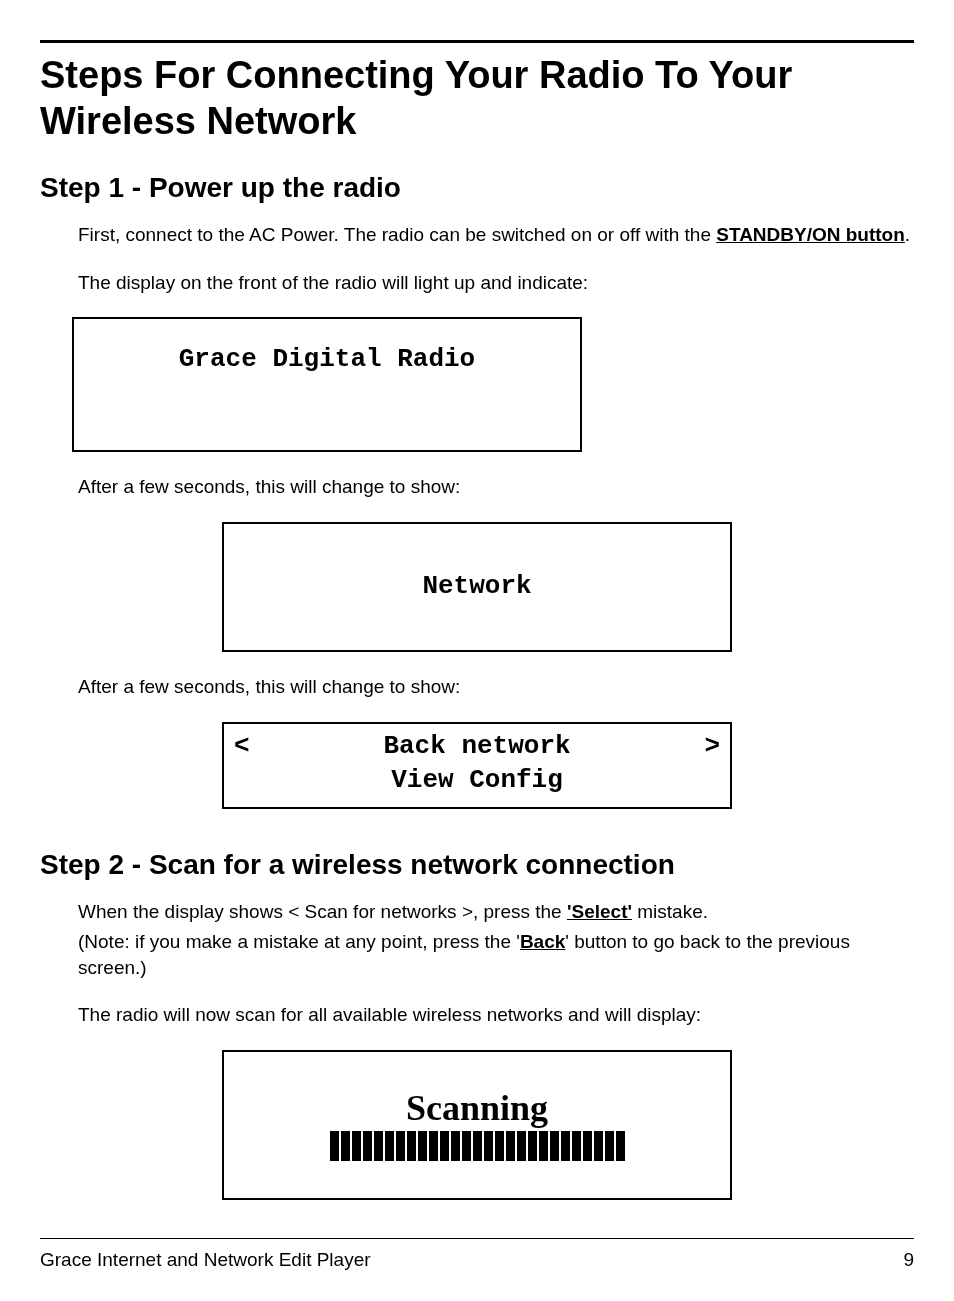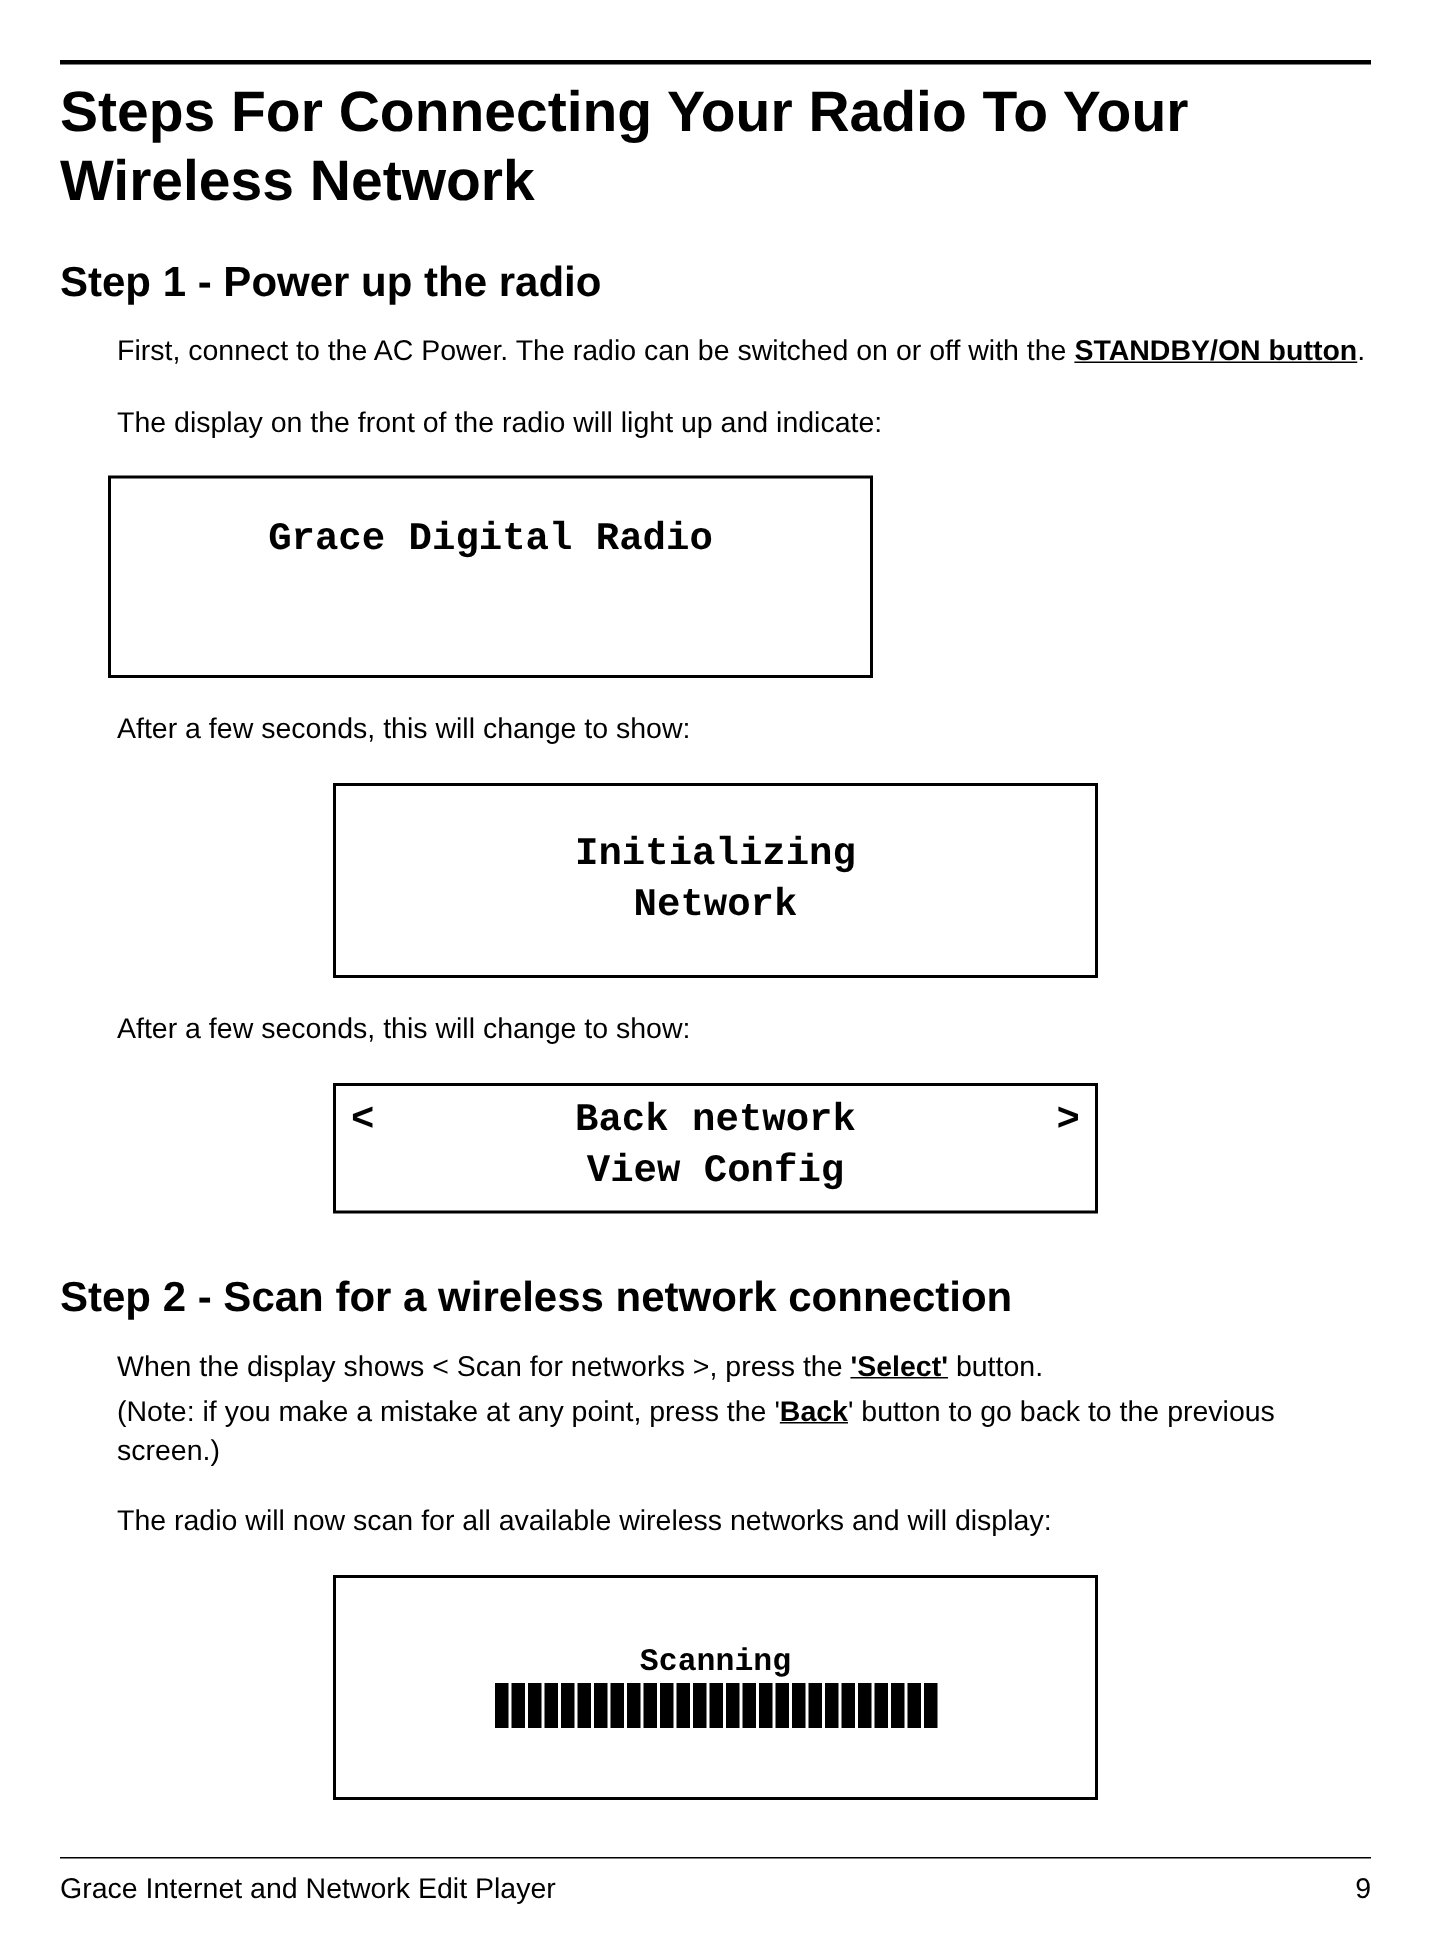--- a/index.html
+++ b/index.html
@@ -94,22 +94,22 @@
       border: 2.5px solid #000;
       width: 510px;
       margin: 0 auto 22px auto;
       height: 150px;
       display: flex;
       flex-direction: column;
       align-items: center;
       justify-content: center;
     }
     .scanning-label {
-      font-family: Liberation Mono, monospace;
-      font-size: 21px;
+      font-family: Liberation Serif, serif;
+      font-size: 36px;
       font-weight: bold;
       line-height: 1.1;
     }
     .progress-bar {
       display: flex;
       gap: 2px;
       margin-top: 2px;
     }
     .progress-bar span {
       display: inline-block;
@@ -148,39 +148,38 @@
 
 <p class="body-text">The display on the front of the radio will light up and indicate:</p>
 
 <div class="display-box display-box-tall">
   <div class="display-line">Grace Digital Radio</div>
 </div>
 
 <p class="body-text">After a few seconds, this will change to show:</p>
 
 <div class="display-box display-box-mid">
-  <div class="display-line">Initializing</div>
   <div class="display-line">Network</div>
 </div>
 
 <p class="body-text">After a few seconds, this will change to show:</p>
 
 <div class="menu-box">
   <div class="menu-row menu-row-selected">
     <span class="left-arrow">&lt;</span>
     <span class="right-arrow">&gt;</span>
   </div>
   <div class="menu-row">Back network</div>
   <div class="menu-row">View Config</div>
 </div>
 
 <h2 class="step-title">Step 2 - Scan for a wireless network connection</h2>
 
 <p class="body-text" style="margin-bottom:4px;">
-  <span>When the display shows &lt; Scan for networks &gt;, press the </span><span class="bold">'Select'</span><span> button.</span>
+  <span>When the display shows &lt; Scan for networks &gt;, press the </span><span class="bold">'Select'</span><span> mistake.</span>
 </p>
 <p class="body-text">
   <span>(Note: if you make a mistake at any point, press the '</span><span class="bold">Back</span><span>' button to go back to the previous screen.)</span>
 </p>
 
 <p class="body-text">The radio will now scan for all available wireless networks and will display:</p>
 
 <div class="scan-box">
   <div class="scanning-label">Scanning</div>
   <div class="progress-bar">

